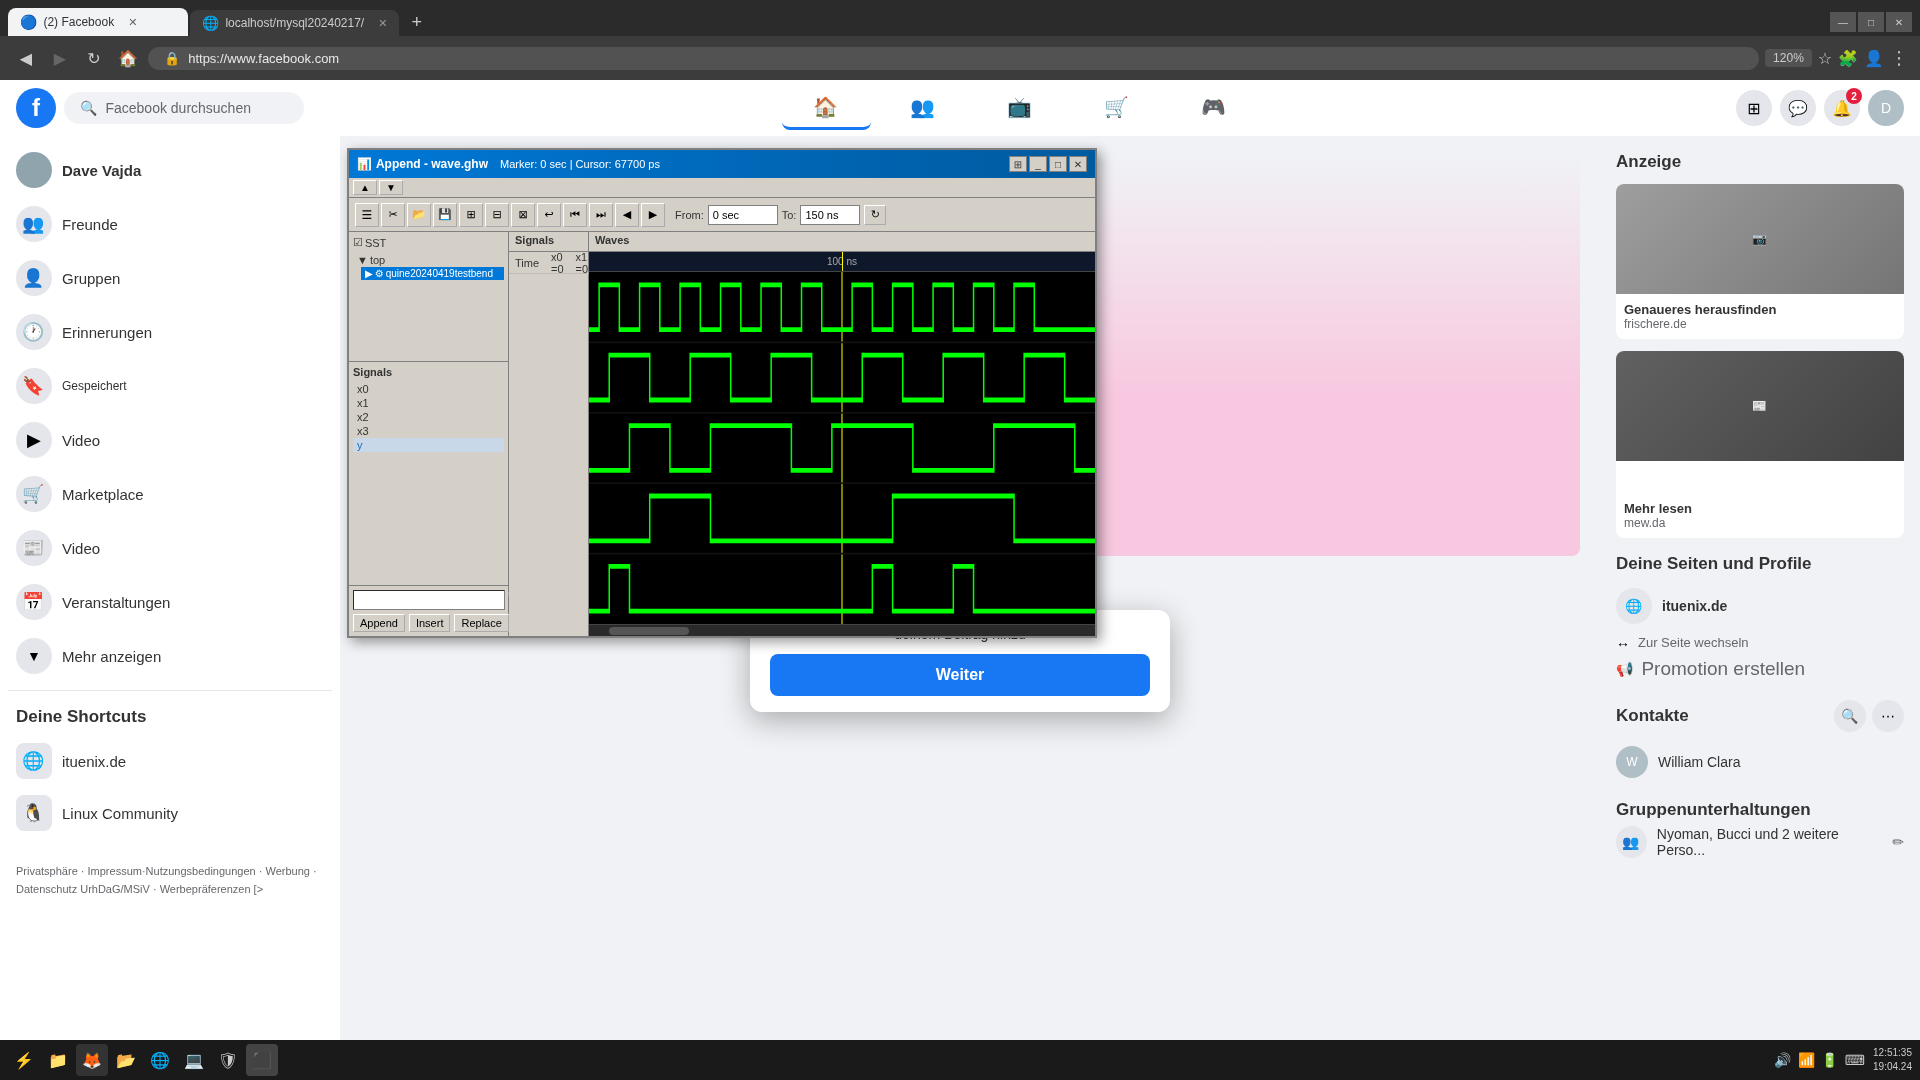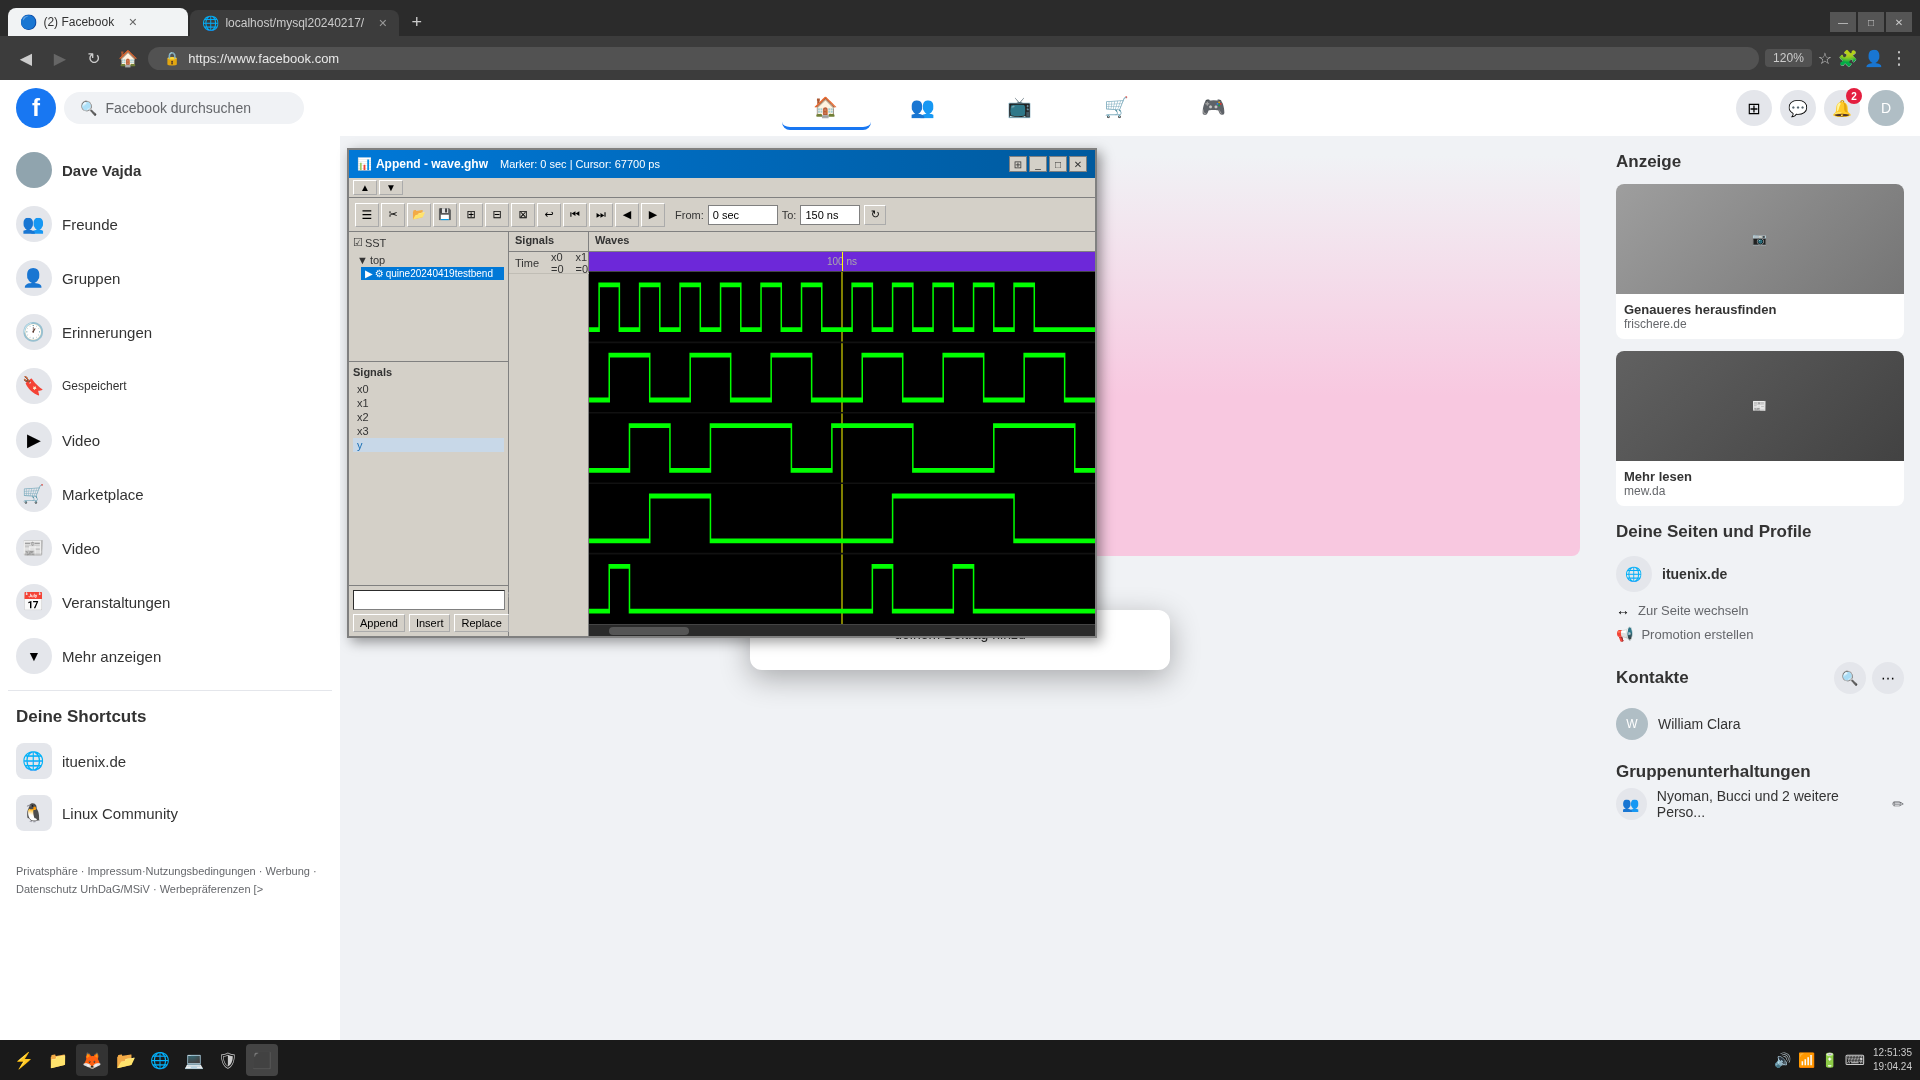--- a/index.html
+++ b/index.html
@@ -150,41 +150,41 @@
         <div style="padding:8px;">
           <div style="font-size:13px;color:#333;font-weight:600;">Genaueres herausfinden</div>
           <div style="font-size:12px;color:#65676b;">frischere.de</div>
         </div>
       </div>
 
       <div style="background:white;border-radius:8px;overflow:hidden;margin-bottom:12px;">
         <div style="width:100%;height:110px;background:linear-gradient(135deg,#616161,#424242);display:flex;align-items:center;justify-content:center;">
           <div style="color:#aaa;font-size:12px;text-align:center;padding:8px;">📰</div>
         </div>
-        <div style="padding:8px;">
+        <div style="padding:8px;margin-top:32px;">
           <div style="font-size:13px;color:#333;font-weight:600;">Mehr lesen</div>
           <div style="font-size:12px;color:#65676b;">mew.da</div>
         </div>
       </div>
 
       <div style="margin-top:16px;">
         <div style="font-size:17px;font-weight:700;color:#333;margin-bottom:8px;">Deine Seiten und Profile</div>
         <div style="display:flex;align-items:center;gap:10px;padding:6px 0;">
           <div style="width:36px;height:36px;border-radius:50%;background:#e4e6eb;display:flex;align-items:center;justify-content:center;font-size:14px;">🌐</div>
           <div style="flex:1;">
             <div style="font-size:14px;font-weight:600;color:#333;">ituenix.de</div>
           </div>
         </div>
         <div style="display:flex;align-items:center;gap:8px;padding:4px 0;cursor:pointer;">
           <span style="font-size:14px;">↔</span>
           <span style="font-size:13px;color:#65676b;">Zur Seite wechseln</span>
         </div>
         <div style="display:flex;align-items:center;gap:8px;padding:4px 0;cursor:pointer;">
           <span style="font-size:14px;">📢</span>
-          <span style="font-size:13px;color:#65676b;">Promotion erstellen</span>
+          <span style="font-size:19px;color:#65676b;">Promotion erstellen</span>
         </div>
       </div>
 
       <div style="margin-top:16px;">
         <div style="display:flex;justify-content:space-between;align-items:center;margin-bottom:8px;">
           <span style="font-size:17px;font-weight:700;color:#333;">Kontakte</span>
           <div style="display:flex;gap:6px;">
             <div style="width:32px;height:32px;border-radius:50%;background:#e4e6eb;display:flex;align-items:center;justify-content:center;cursor:pointer;font-size:14px;">🔍</div>
             <div style="width:32px;height:32px;border-radius:50%;background:#e4e6eb;display:flex;align-items:center;justify-content:center;cursor:pointer;font-size:14px;">⋯</div>
           </div>
@@ -202,20 +202,21 @@
           <span style="font-size:14px;color:#333;">Nyoman, Bucci und 2 weitere Perso...</span>
           <div style="margin-left:auto;font-size:14px;color:#65676b;">✏</div>
         </div>
       </div>
     </div>
   </div>
 </div>
 
 <div style="position:fixed;top:610px;left:50%;transform:translateX(-50%);background:white;border-radius:12px;padding:16px 20px;width:420px;box-shadow:0 8px 30px rgba(0,0,0,0.3);z-index:200;">
   <div style="font-size:14px;color:#333;margin-bottom:12px;text-align:center;">deinem Beitrag hinzu</div>
+  <button style="background:#1877f2;color:white;border:none;border-radius:8px;padding:12px;width:100%;font-size:16px;font-weight:600;cursor:pointer;">Weiter</button>
 </div>
 
 <div style="position:fixed;top:148px;left:347px;width:750px;height:490px;background:#d4d0c8;border:2px solid #808080;box-shadow:4px 4px 12px rgba(0,0,0,0.4);z-index:300;display:flex;flex-direction:column;">
 
   <div style="background:linear-gradient(to right, #0078d7, #005a9e);color:white;padding:4px 8px;display:flex;align-items:center;justify-content:space-between;height:28px;">
     <div style="display:flex;align-items:center;gap:4px;">
       <span style="font-size:12px;">📊</span>
       <span style="font-size:12px;font-weight:bold;">Append - wave.ghw</span>
       <span style="font-size:11px;margin-left:8px;">Marker: 0 sec  |  Cursor: 67700 ps</span>
     </div>
@@ -312,21 +313,21 @@
           <div style="height:22px;display:flex;align-items:center;padding:0 6px;font-size:11px;color:#333;border-bottom:1px solid #c0bdb5;">Time</div>
           <div style="height:22px;display:flex;align-items:center;padding:0 6px;font-size:11px;color:#333;border-bottom:1px solid #c0bdb5;">x0 =0</div>
           <div style="height:22px;display:flex;align-items:center;padding:0 6px;font-size:11px;color:#333;border-bottom:1px solid #c0bdb5;">x1 =0</div>
           <div style="height:22px;display:flex;align-items:center;padding:0 6px;font-size:11px;color:#333;border-bottom:1px solid #c0bdb5;">x2 =0</div>
           <div style="height:22px;display:flex;align-items:center;padding:0 6px;font-size:11px;color:#333;border-bottom:1px solid #c0bdb5;">x3 =0</div>
           <div style="height:22px;display:flex;align-items:center;padding:0 6px;font-size:11px;color:white;border-bottom:1px solid #c0bdb5;background:#0078d7;">y =0</div>
         </div>
 
         <div style="flex:1;background:black;position:relative;overflow:hidden;display:flex;flex-direction:column;cursor:crosshair;">
 
-          <div style="height:20px;background:#6d28d9;border-bottom:1px solid #444;display:flex;align-items:center;padding:0 0 0 8px;position:relative;">
+          <div style="height:20px;background:#0f172a;border-bottom:1px solid #444;display:flex;align-items:center;padding:0 0 0 8px;position:relative;">
             <span style="color:#aaa;font-size:10px;position:absolute;left:50%;transform:translateX(-50%);">100 ns</span>
 
             <div style="position:absolute;top:0;bottom:0;width:1px;background:yellow;left:50%;"></div>
           </div>
 
           <svg style="flex:1;width:100%;" viewBox="0 0 500 110" preserveAspectRatio="none">
 
             <rect width="500" height="110" fill="black"></rect>
 
             <line x1="250" y1="0" x2="250" y2="110" stroke="yellow" stroke-width="1"></line>

